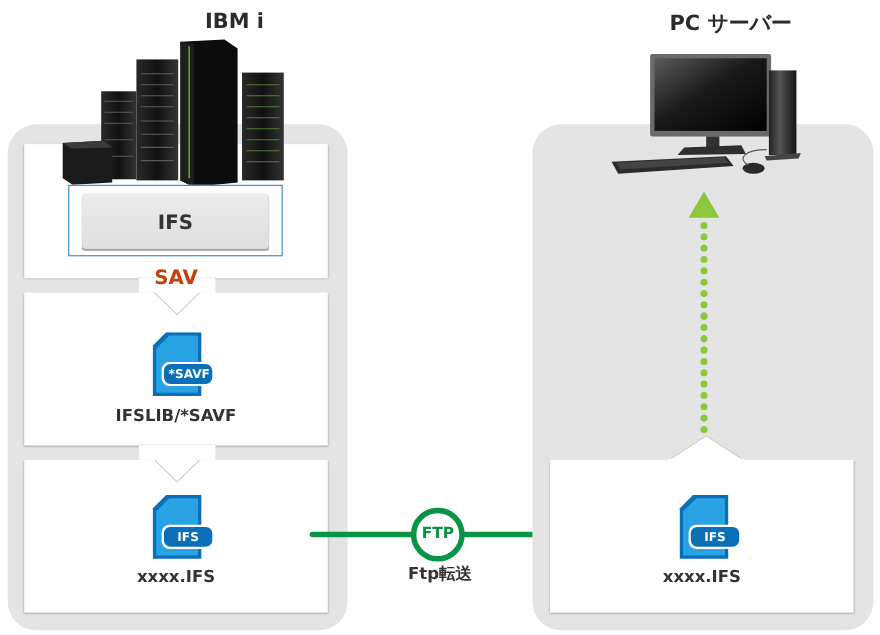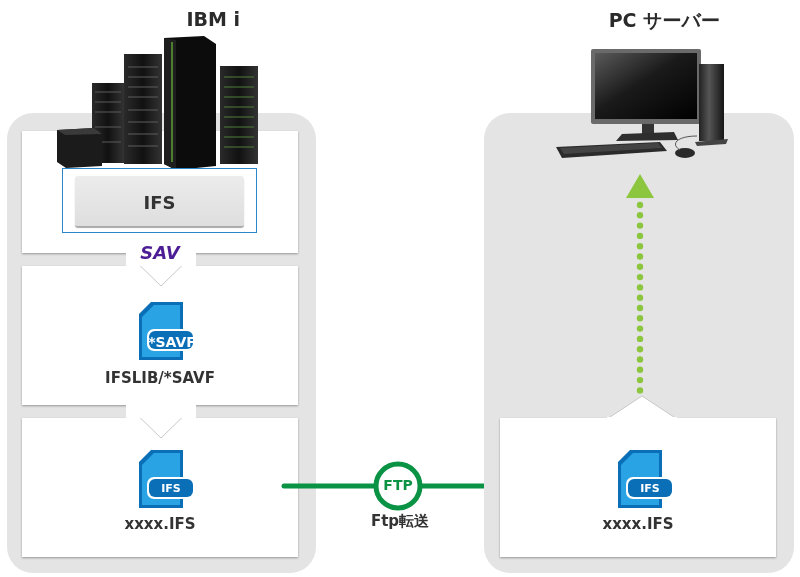--- a/index.html
+++ b/index.html
@@ -79,29 +79,29 @@
       <line x1="172" y1="95" x2="202" y2="95"></line>
     <line x1="172" y1="105" x2="202" y2="105"></line>
       <line x1="172" y1="115" x2="202" y2="115"></line>
   </g>
 </svg>
 
 <div class="abs" style="left:62px; top:168px; width:195px; height:65px; border:1.5px solid #2a86c8; box-sizing:border-box; background:#fff;"></div>
 <div class="abs" style="left:75px; top:176px; width:169px; height:50px; background:linear-gradient(#ececec,#dedede); border-radius:3px; box-shadow:0 2px 1px #a9a9a9;"></div>
 <div class="label" style="left:75px; top:192px; width:169px; font-size:18px;">IFS</div>
 
-<div class="label" style="left:120px; top:242px; width:80px; color:#4c1d95; font-size:18px;font-style:italic;">SAV</div>
+<div class="label" style="left:120px; top:242px; width:80px; color:#c2410c; font-size:18px;">SAV</div>
 
 <svg class="abs" style="left:137px; top:302px;" width="60" height="60" viewBox="0 0 60 60">
   <polygon points="14,0 46,0 46,58 2,58 2,12" fill="#0b6fb8"></polygon>
   <polygon points="17,3 43,3 43,55 5,55 5,15" fill="#29a3e3"></polygon>
   <rect x="10" y="27" width="48" height="22" rx="7" fill="#ffffff"></rect>
   <rect x="12" y="29" width="44" height="18" rx="6" fill="#0b6fb8"></rect>
 </svg>
-<div class="abs" style="left:148px; top:334px; width:48px; text-align:center; color:#fff; font-weight:bold; font-size:14px;">*SAVF</div>
+<div class="abs" style="left:148px; top:334px; width:48px; text-align:center; color:#fff; font-weight:bold; font-size:11px;">*SAVF</div>
 <div class="label" style="left:42px; top:369px; width:236px;">IFSLIB/*SAVF</div>
 
 <svg class="abs" style="left:137px; top:450px;" width="60" height="60" viewBox="0 0 60 60">
   <polygon points="14,0 46,0 46,58 2,58 2,12" fill="#0b6fb8"></polygon>
   <polygon points="17,3 43,3 43,55 5,55 5,15" fill="#29a3e3"></polygon>
   <rect x="10" y="27" width="48" height="22" rx="7" fill="#ffffff"></rect>
   <rect x="12" y="29" width="44" height="18" rx="6" fill="#0b6fb8"></rect>
 </svg>
 <div class="abs" style="left:149px; top:482px; width:44px; text-align:center; color:#fff; font-weight:bold; font-size:11px;">IFS</div>
 <div class="label" style="left:42px; top:515px; width:236px;">xxxx.IFS</div>

